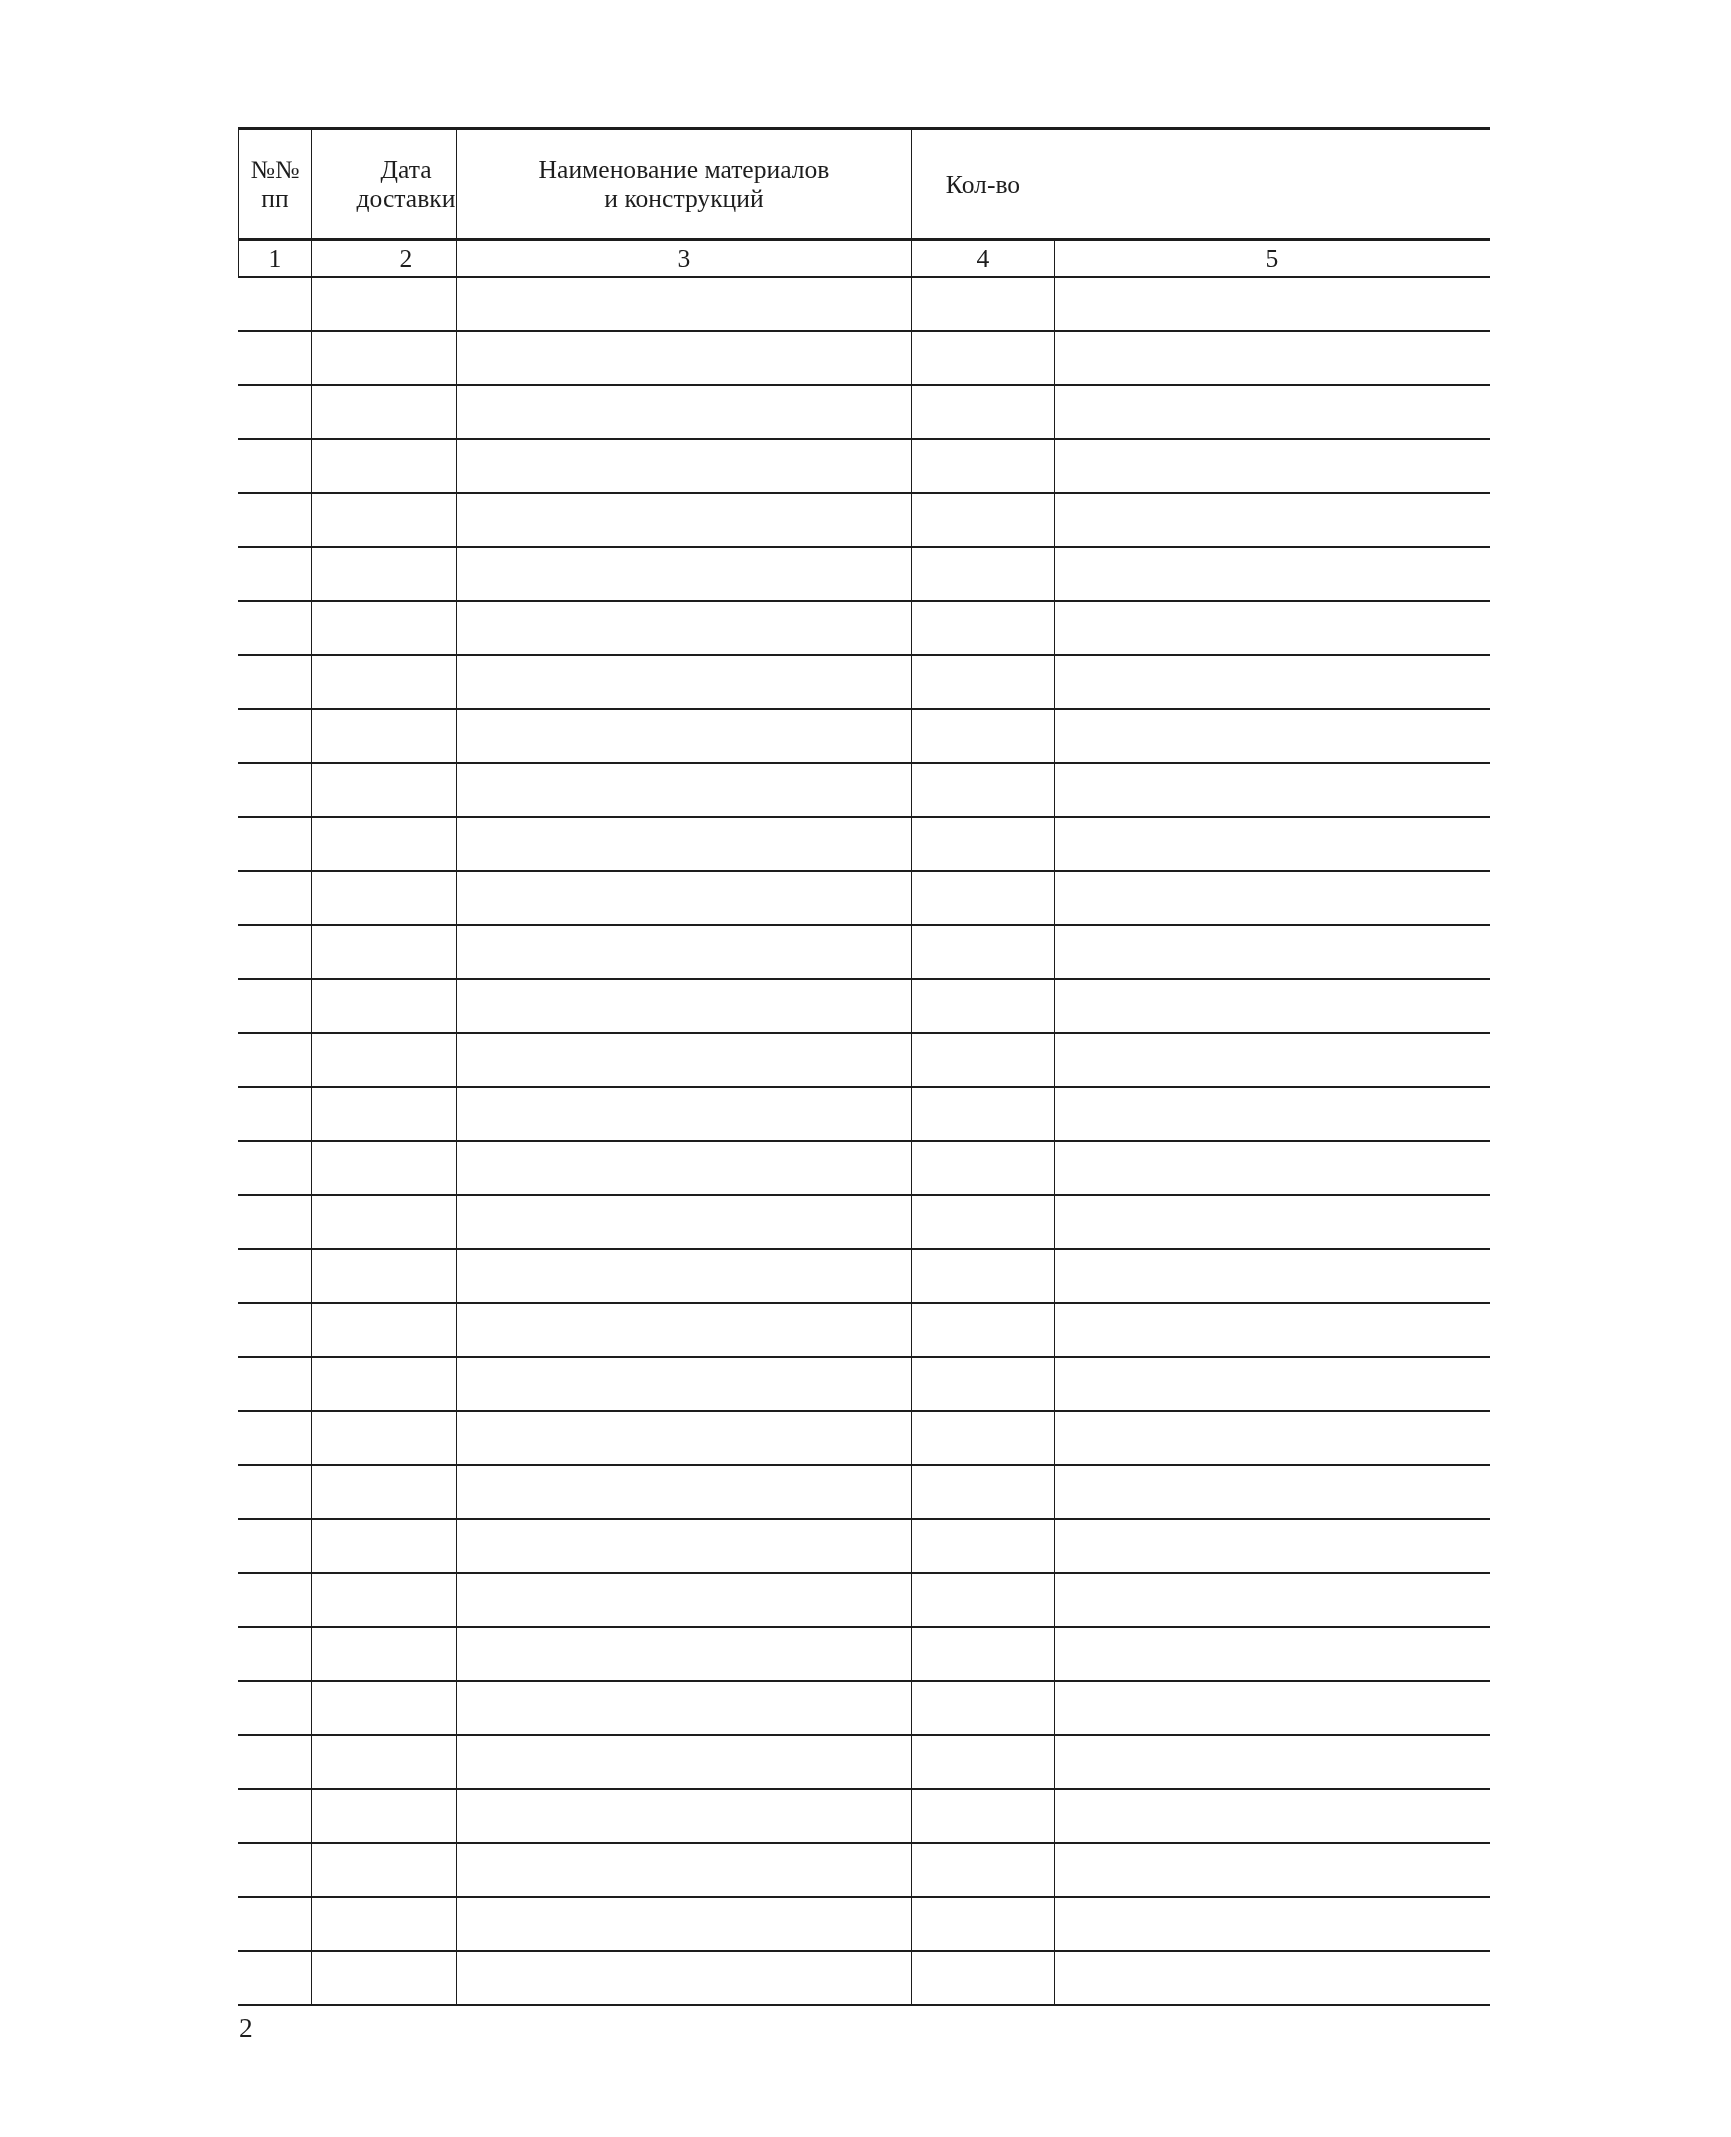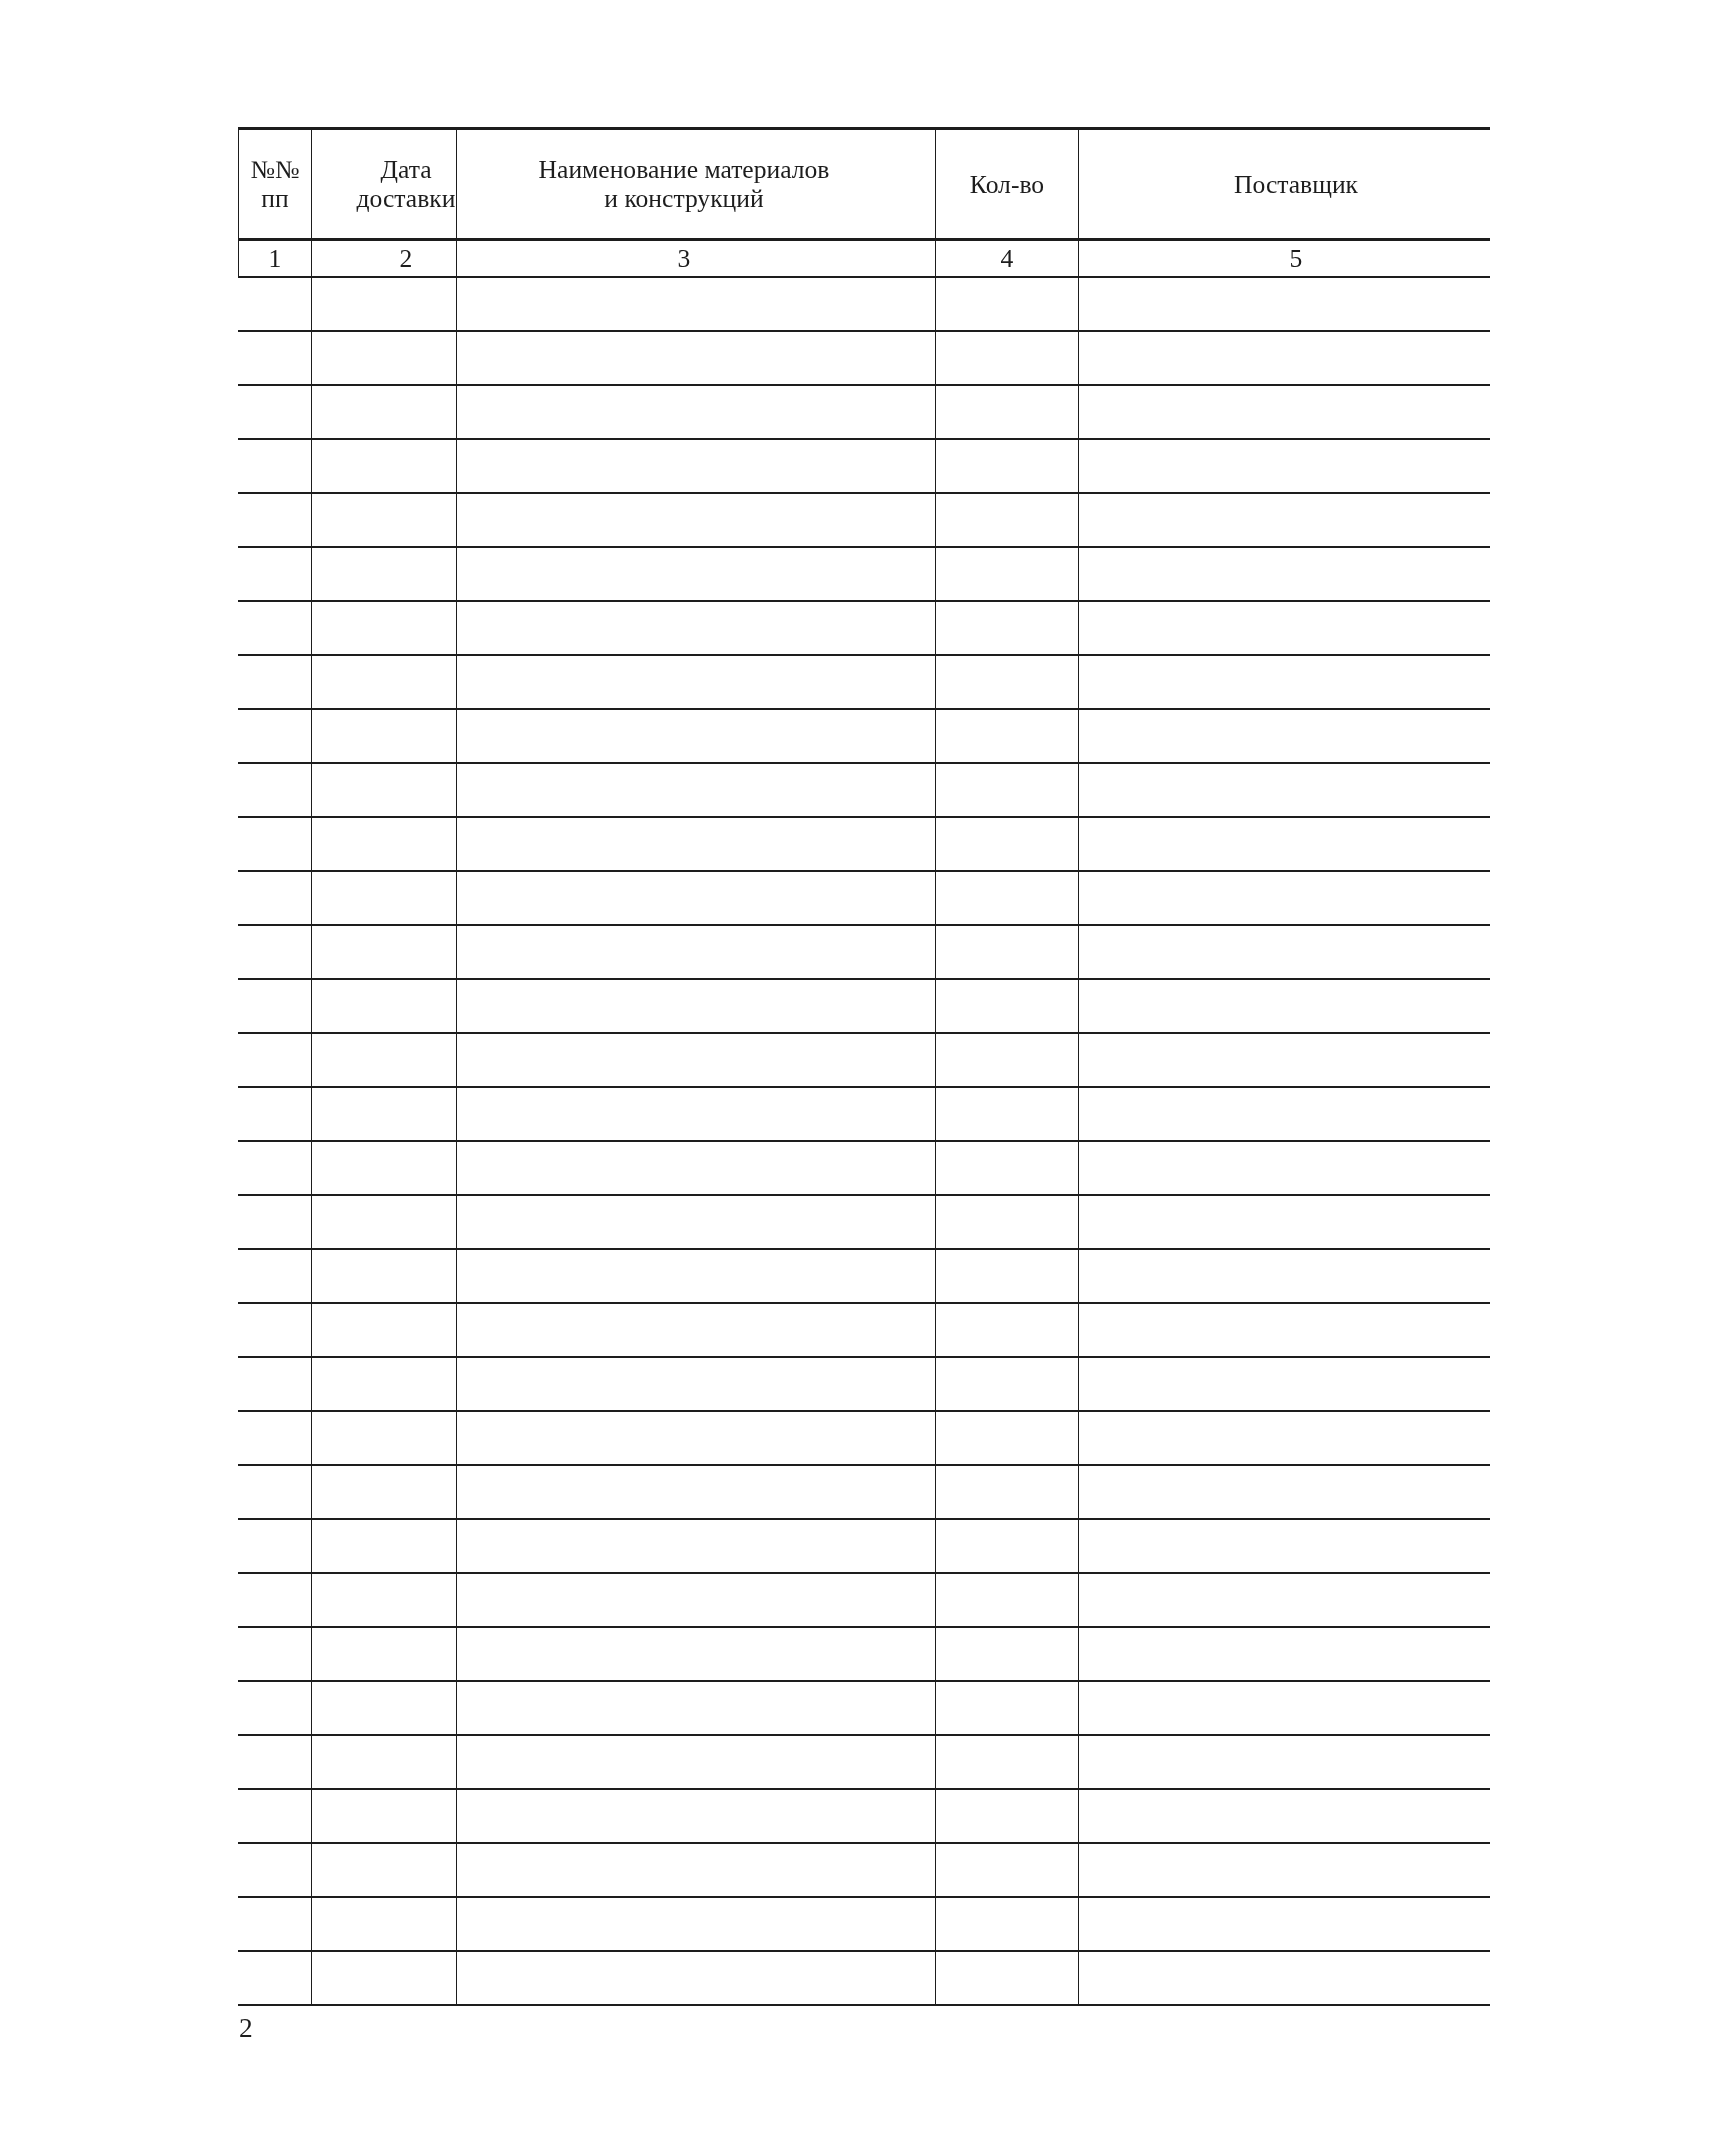--- a/index.html
+++ b/index.html
@@ -27,21 +27,21 @@
     border-top: 3.7px solid #1d1d1d;
   }
   .row { display: flex; width: 1252px; }
   .header-row  { height: 111px; border-bottom: 3.7px solid #1d1d1d; }
   .index-row   { height: 37px;  border-bottom: 2.7px solid #1d1d1d; }
   .body-row    { height: 54px;  border-bottom: 2.7px solid #1d1d1d; }
   .cell { flex: 0 0 auto; height: 100%; }
   .col-1 { width: 73px; }
   .col-2 { width: 145px; padding-left: 44px; }
   .col-3 { width: 455px; }
-  .col-4 { width: 143px; margin-left: 24px; }
+  .col-4 { width: 143px; }
   .col-5 { width: 435px; }
   
   .cell + .cell { border-left: 1.8px solid #1d1d1d; }
   
   .header-row .cell:first-child,
   .index-row .cell:first-child { border-left: 1.8px solid #1d1d1d; }
   .header-cell {
     display: flex;
     flex-direction: column;
     justify-content: center;
@@ -83,24 +83,20 @@
         <span>доставки</span>
       </div>
       <div class="cell col-3 header-cell">
         <span>Наименование материалов</span>
         <span>и конструкций</span>
       </div>
       <div class="cell col-4 header-cell">
         <span>Кол-во</span>
         <span></span>
       </div>
-      <div class="cell col-5 header-cell">
-        <span>Поставщик</span>
-        <span></span>
-      </div>
     </div>
 
     <div class="row index-row">
       <div class="cell col-1 index-cell">1</div>
       <div class="cell col-2 index-cell">2</div>
       <div class="cell col-3 index-cell">3</div>
       <div class="cell col-4 index-cell">4</div>
       <div class="cell col-5 index-cell">5</div>
     </div>
 

